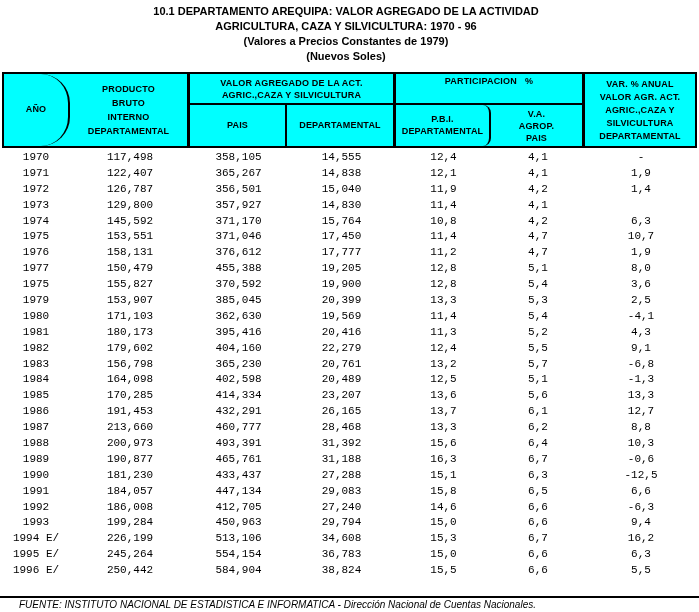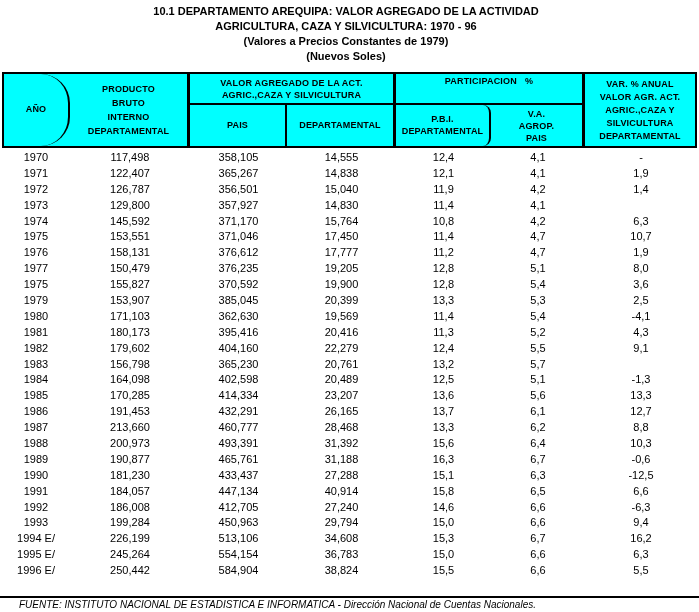--- a/index.html
+++ b/index.html
@@ -56,20 +56,21 @@
   
   .tbody {
     position: absolute;
     left: 2px; top: 150px;
     width: 695px;
   }
   .trow {
     display: grid;
     grid-template-columns: 68px 120px 97px 109px 95px 94px 1fr;
     height: 15.9px;
+    font-family: Liberation Mono, monospace;
   }
   .tcell {
     font-size: 11px;
     line-height: 15.9px;
     text-align: center;
     white-space: nowrap;
     overflow: visible;
   }
   
   .footer-rule {
@@ -179,21 +180,21 @@
       <div class="tcell">158,131</div>
       <div class="tcell">376,612</div>
       <div class="tcell">17,777</div>
       <div class="tcell">11,2</div>
       <div class="tcell">4,7</div>
       <div class="tcell">1,9</div>
     </div>
     <div class="trow">
       <div class="tcell">1977</div>
       <div class="tcell">150,479</div>
-      <div class="tcell">376,235</div>
+      <div class="tcell">455,388</div>
       <div class="tcell">19,205</div>
       <div class="tcell">12,8</div>
       <div class="tcell">5,1</div>
       <div class="tcell">8,0</div>
     </div>
     <div class="trow">
       <div class="tcell">1975</div>
       <div class="tcell">155,827</div>
       <div class="tcell">370,592</div>
       <div class="tcell">19,900</div>
@@ -237,20 +238,21 @@
       <div class="tcell">5,5</div>
       <div class="tcell">9,1</div>
     </div>
     <div class="trow">
       <div class="tcell">1983</div>
       <div class="tcell">156,798</div>
       <div class="tcell">365,230</div>
       <div class="tcell">20,761</div>
       <div class="tcell">13,2</div>
       <div class="tcell">5,7</div>
+      <div class="tcell">-6,8</div>
     </div>
     <div class="trow">
       <div class="tcell">1984</div>
       <div class="tcell">164,098</div>
       <div class="tcell">402,598</div>
       <div class="tcell">20,489</div>
       <div class="tcell">12,5</div>
       <div class="tcell">5,1</div>
       <div class="tcell">-1,3</div>
     </div>
@@ -305,21 +307,21 @@
       <div class="tcell">433,437</div>
       <div class="tcell">27,288</div>
       <div class="tcell">15,1</div>
       <div class="tcell">6,3</div>
       <div class="tcell">-12,5</div>
     </div>
     <div class="trow">
       <div class="tcell">1991</div>
       <div class="tcell">184,057</div>
       <div class="tcell">447,134</div>
-      <div class="tcell">40,914</div>
+      <div class="tcell">29,083</div>
       <div class="tcell">15,8</div>
       <div class="tcell">6,5</div>
       <div class="tcell">6,6</div>
     </div>
     <div class="trow">
       <div class="tcell">1992</div>
       <div class="tcell">186,008</div>
       <div class="tcell">412,705</div>
       <div class="tcell">27,240</div>
       <div class="tcell">14,6</div>

